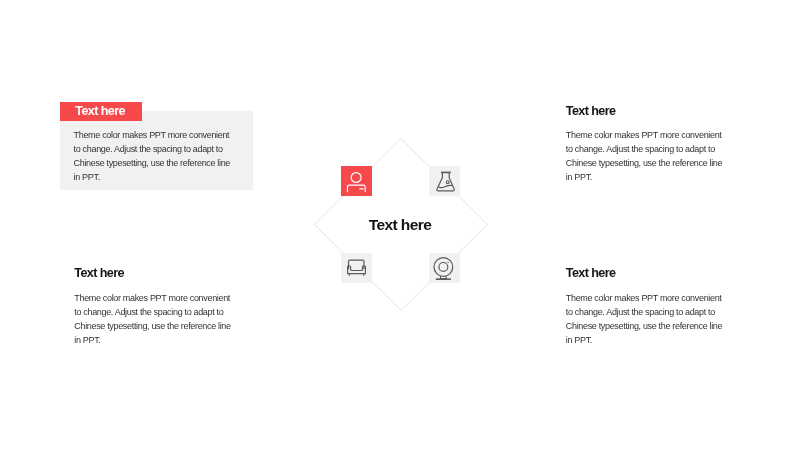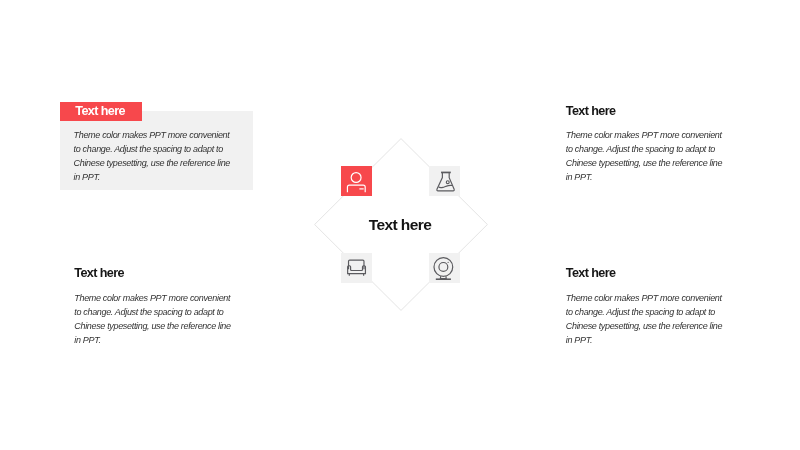--- a/index.html
+++ b/index.html
@@ -16,21 +16,21 @@
   .block .title {
     position:absolute; left:0; white-space:nowrap;
     font-size:12.6px; font-weight:bold; color:#161616;
     letter-spacing:-0.6px; line-height:13px;
   }
   .block .body {
     position:absolute; left:0;
     font-size:9px; color:#333333; line-height:14.1px;
     letter-spacing:-0.33px; font-weight:400; white-space:nowrap;
   }
-  .block .body .line { height:14.1px;font-style:italic; }
+  .block .body .line { height:14.1px; }
 
   #block-tl { left:73.6px; }
   #block-tr { left:565.8px; }
   #block-bl { left:74.3px; }
   #block-br { left:565.8px; }
 
   #block-tr .title { top:104.5px; }
   #block-bl .title, #block-br .title { top:267.3px; }
   #block-tl .body { top:128.2px; }
   #block-tr .body { top:128.2px; }

